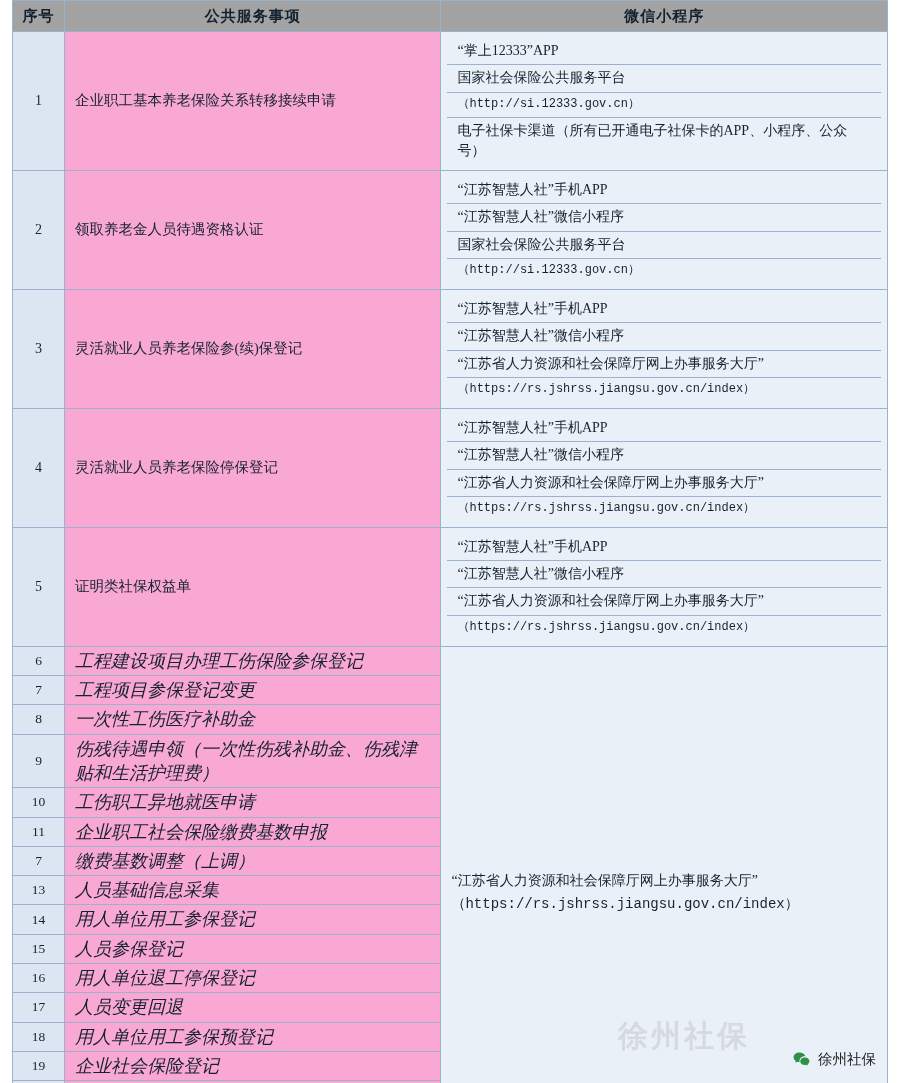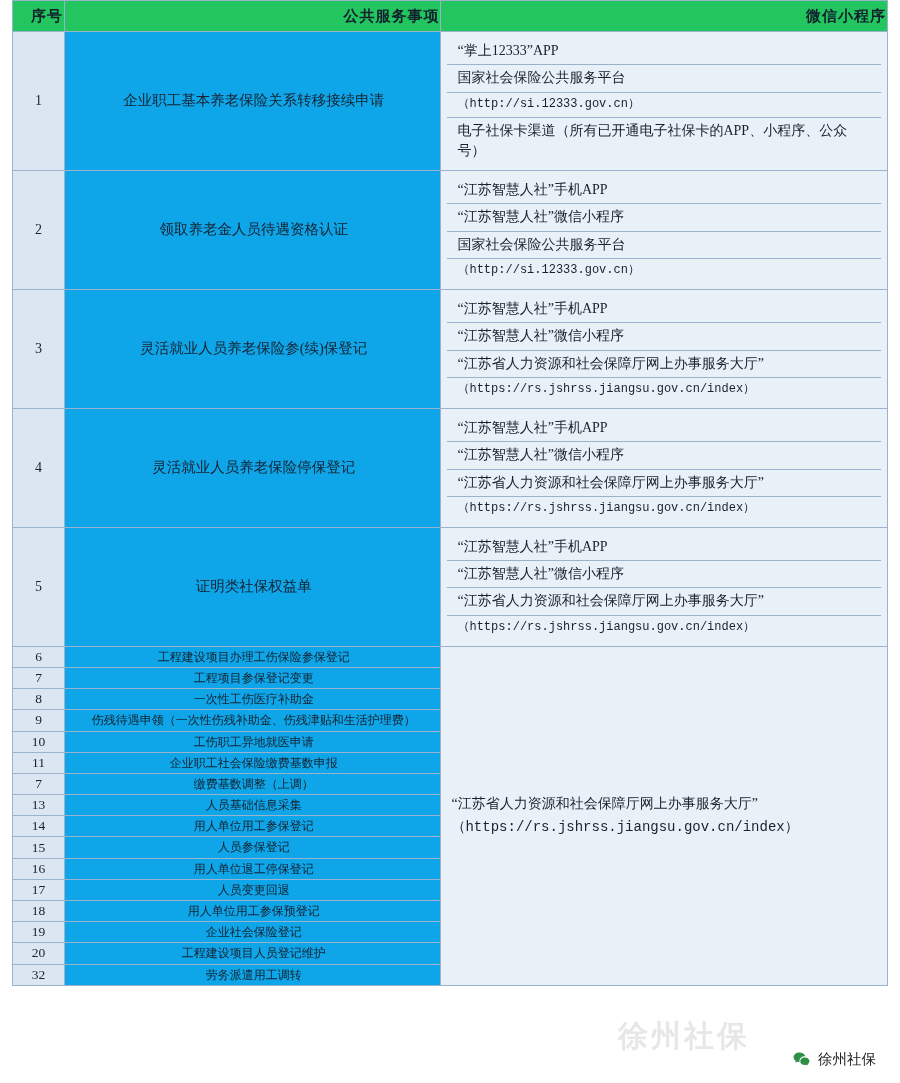--- a/index.html
+++ b/index.html
@@ -35,45 +35,44 @@
     border-collapse: collapse;
     width: 876px;
     table-layout: fixed;
     border: 1px solid #8fa8c8;
   }
   table.main td, table.main th {
     border: 1px solid #9bb2cf;
     vertical-align: middle;
   }
   thead th {
-    background: #22c55e;
+    background: #a3a3a3;
     font-size: 15px;
     font-weight: bold;
     height: 28px;
-    text-align: right;
+    text-align: center;
     color: #13202e;
     letter-spacing: 1px;
   }
   .col-no { width: 52px; }
   .col-item { width: 376px; }
   .col-way { width: 446px; }
 
   td.no {
     text-align: center;
     font-size: 14px;
     background: #dce6f2;
     color: #15222f;
   }
   td.item {
-    background: #0ea5e9;
+    background: #f9a8d4;
     font-size: 14.5px;
     padding: 4px 8px 4px 10px;
     color: #15222f;
     line-height: 1.35;
-    text-align: center;
   }
   td.way {
     background: #eaf0f8;
     font-size: 14px;
     padding: 6px;
     color: #15222f;
     vertical-align: top;
   }
   td.way.center {
     vertical-align: middle;
@@ -92,23 +91,24 @@
     min-height: 18px;
   }
   .waylist li:last-child {
     border-bottom: none;
   }
   .mono {
     font-family: "Liberation Mono", "DejaVu Sans Mono", monospace;
     font-size: 12px;
   }
   .small-row td.item {
-    font-size: 12px;
+    font-size: 18px;
     padding-top: 2px;
     padding-bottom: 2px;
+    font-style: italic;
   }
   .small-row td.no {
     font-size: 13.5px;
   }
   .tall-way {
     font-size: 15px;
     line-height: 1.9;
     text-align: left;
     padding-left: 18px;
   }

